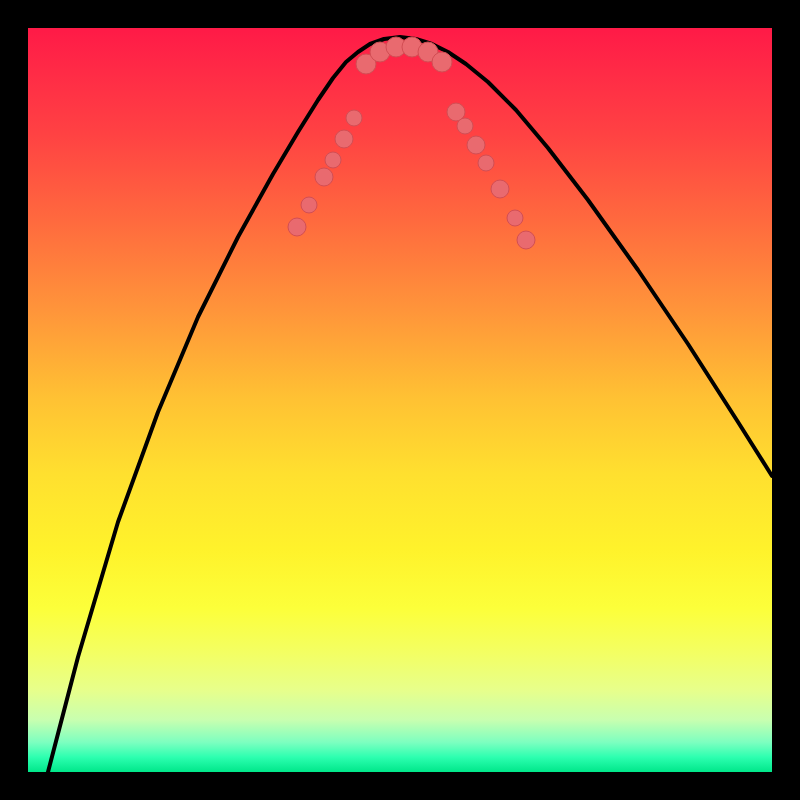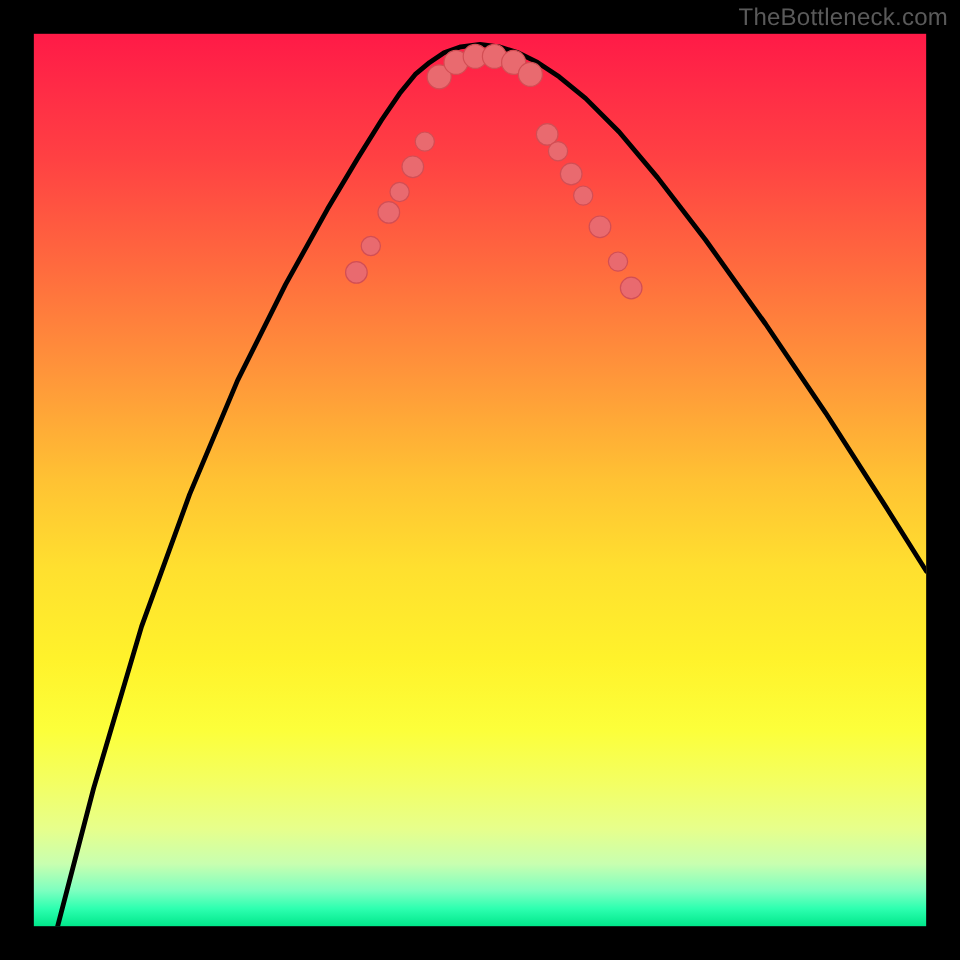--- a/index.html
+++ b/index.html
@@ -83,14 +83,13 @@
           <circle cx="428" cy="84" r="9" fill="#e96a6f" stroke="#d24e54" stroke-width="1"></circle>
           <circle cx="437" cy="98" r="8" fill="#e96a6f" stroke="#d24e54" stroke-width="1"></circle>
           <circle cx="448" cy="117" r="9" fill="#e96a6f" stroke="#d24e54" stroke-width="1"></circle>
           <circle cx="458" cy="135" r="8" fill="#e96a6f" stroke="#d24e54" stroke-width="1"></circle>
           <circle cx="472" cy="161" r="9" fill="#e96a6f" stroke="#d24e54" stroke-width="1"></circle>
           <circle cx="487" cy="190" r="8" fill="#e96a6f" stroke="#d24e54" stroke-width="1"></circle>
           <circle cx="498" cy="212" r="9" fill="#e96a6f" stroke="#d24e54" stroke-width="1"></circle>
         </g>
       </svg>
   </div>
-  <div class="watermark">TheBottleneck.com</div>
 </div>
 
 </body></html>

